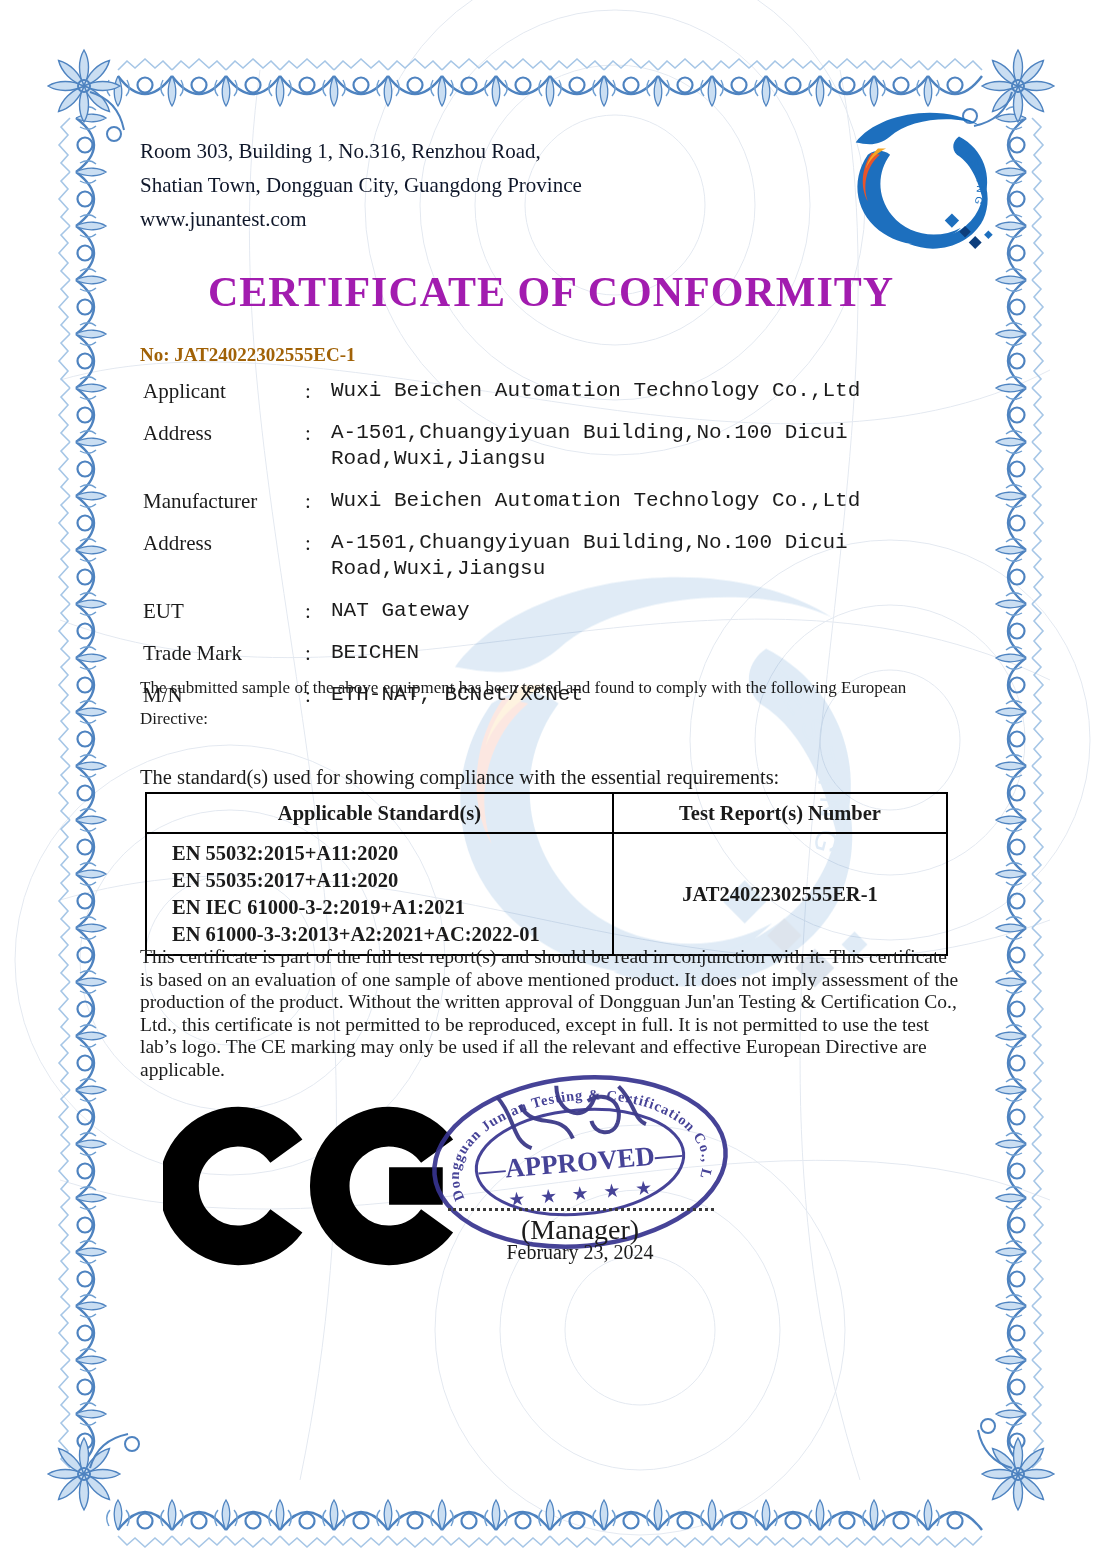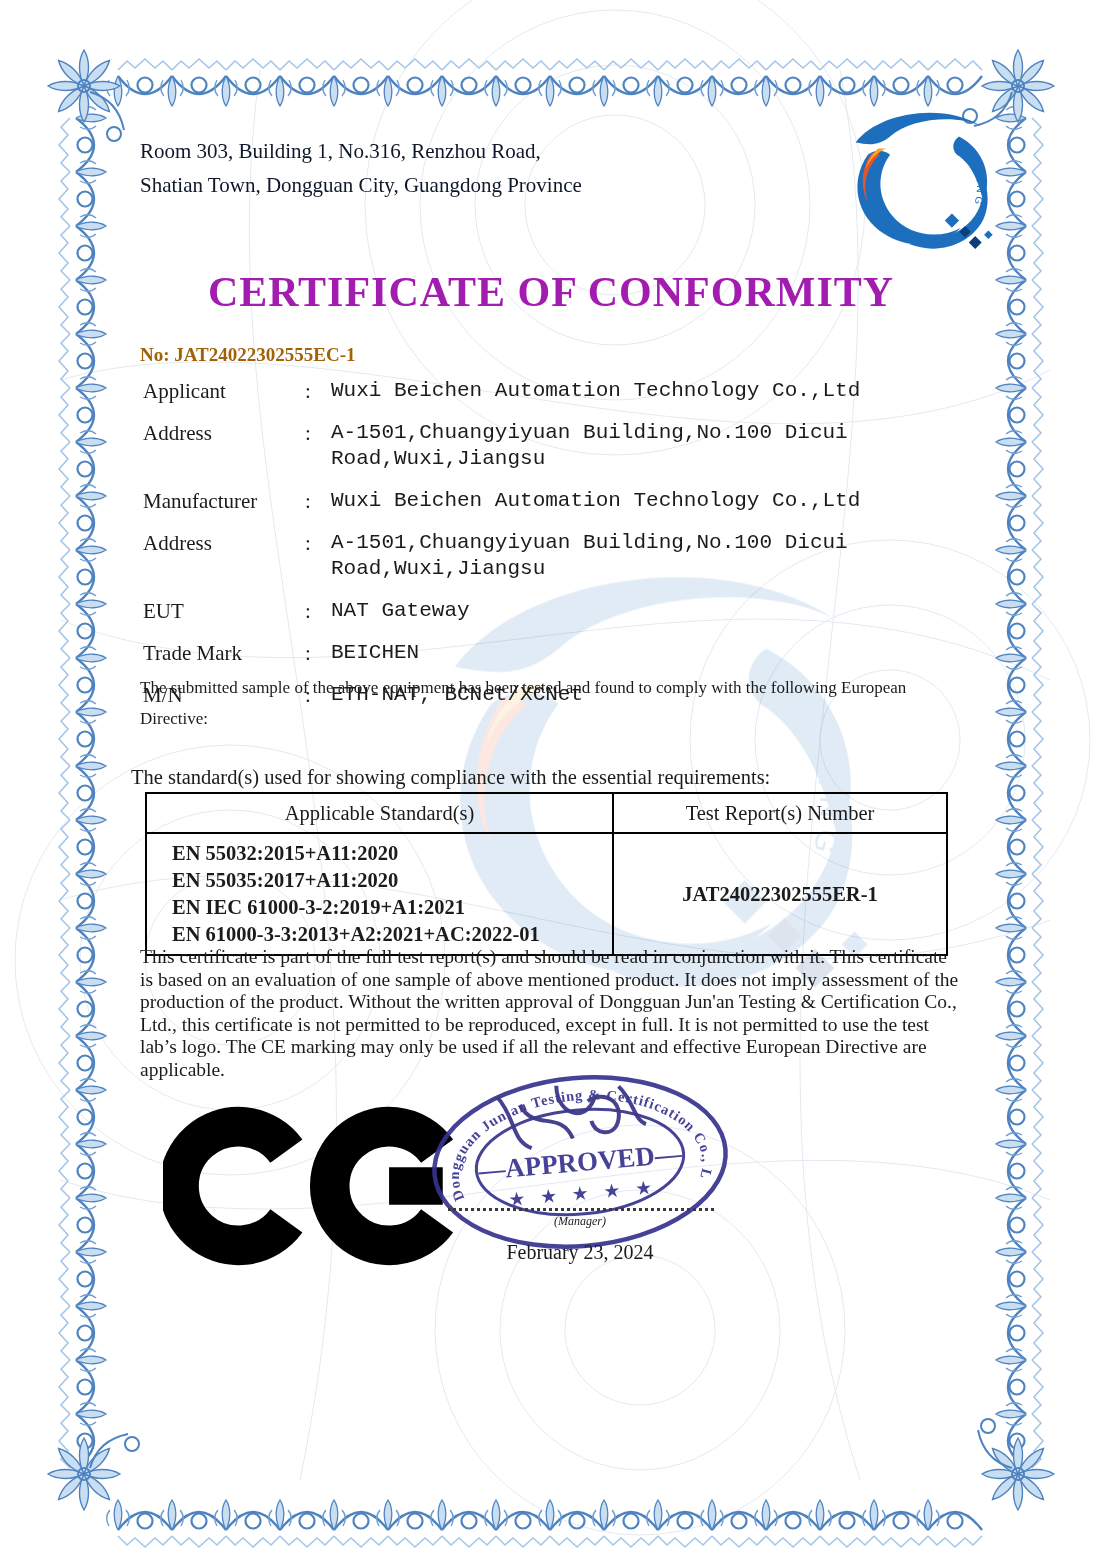--- a/index.html
+++ b/index.html
@@ -17,34 +17,34 @@
   .certno{left:140px;top:344px;width:822px;text-align:left;font-size:19px;font-weight:bold;color:#a16207;}
   
   .fields{left:143px;top:378px;width:815px;}
   .frow{display:flex;margin-bottom:16px;font-size:21px;line-height:26px;}
   .flabel{width:162px;flex:none;}
   .fcolon{width:26px;flex:none;}
   .fvalue{flex:1;font-family:Liberation Mono, monospace;}
   
   .intro{left:140px;top:672px;width:830px;font-size:17px;line-height:31px;}
   .directive{left:140px;top:736px;width:822px;text-align:center;font-weight:bold;font-size:21px;}
-  .stdintro{left:131px;top:766px;width:830px;font-size:20.5px;}
+  .stdintro{left:140px;top:766px;width:830px;font-size:20.5px;}
   
   table.std{position:absolute;left:145px;top:792px;width:803px;border-collapse:collapse;}
   table.std th, table.std td{border:2px solid #000;font-size:20.5px;}
-  table.std th{font-weight:normal;text-align:center;height:36px;}
+  table.std th{font-weight:bold;text-align:center;height:36px;}
   td.cell-standards{padding:6px 6px 6px 25px;font-weight:bold;line-height:27px;width:434px;}
   td.cell-report{text-align:center;font-weight:bold;font-size:21px;}
   
   .disclaimer{left:140px;top:946px;width:822px;font-size:19.5px;line-height:22.5px;}
   
   .ce-box{left:163px;top:1102px;width:292px;height:168px;}
   .stamp-box{left:425px;top:1072px;width:310px;height:186px;}
   .dotline{left:448px;top:1186px;width:266px;border-bottom:3px dotted #3a3a3a;height:22px;}
-  .manager{left:430px;top:1214px;width:300px;text-align:center;font-size:12px;font-style:italic;}
+  .manager{left:430px;top:1214px;width:300px;text-align:center;font-size:28px;}
   .datefoot{left:430px;top:1241px;width:300px;text-align:center;font-size:20px;}
 </style>
 </head>
 <body>
 
 <div class="page">
 
   <svg id="decor" viewBox="0 0 1102 1559" xmlns="http://www.w3.org/2000/svg">
     <defs>
 
@@ -203,20 +203,21 @@
 
     <use href="#lace-corner" transform="translate(84,86)"></use>
     <use href="#lace-corner" transform="translate(1018,86) rotate(90)"></use>
     <use href="#lace-corner" transform="translate(1018,1474) rotate(180)"></use>
     <use href="#lace-corner" transform="translate(84,1474) rotate(270)"></use>
   </svg>
 
   <div class="abs addr">
     <div>Room 303, Building 1, No.316, Renzhou Road,</div>
     <div>Shatian Town, Dongguan City, Guangdong Province</div>
+    <div>www.junantest.com</div>
   </div>
 
   <div class="abs logo-box">
     <svg width="170" height="152" viewBox="0 0 165 150" xmlns="http://www.w3.org/2000/svg">
       <use href="#logo-art"></use>
     </svg>
   </div>
 
   <div class="abs title">CERTIFICATE OF CONFORMITY</div>
   <div class="abs certno">No: JAT24022302555EC-1</div>

